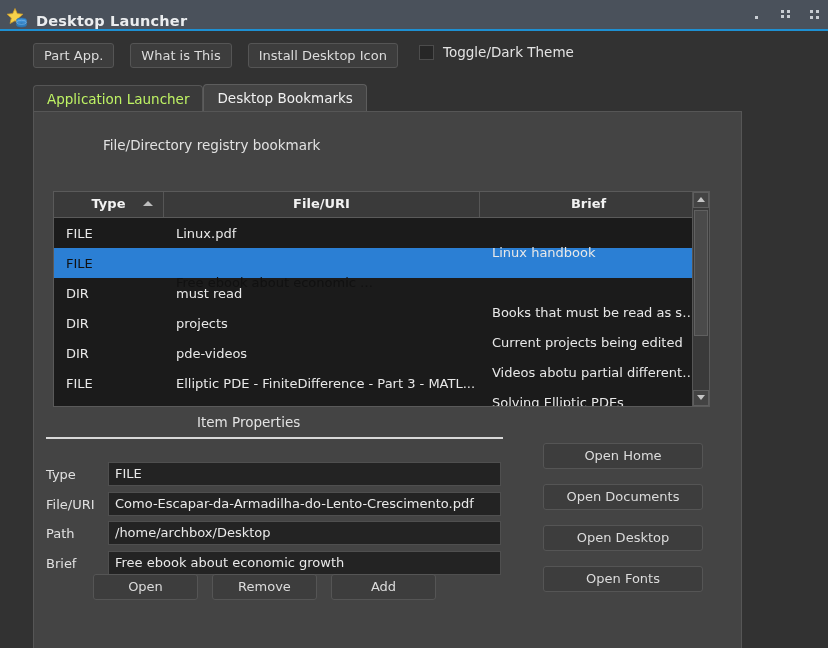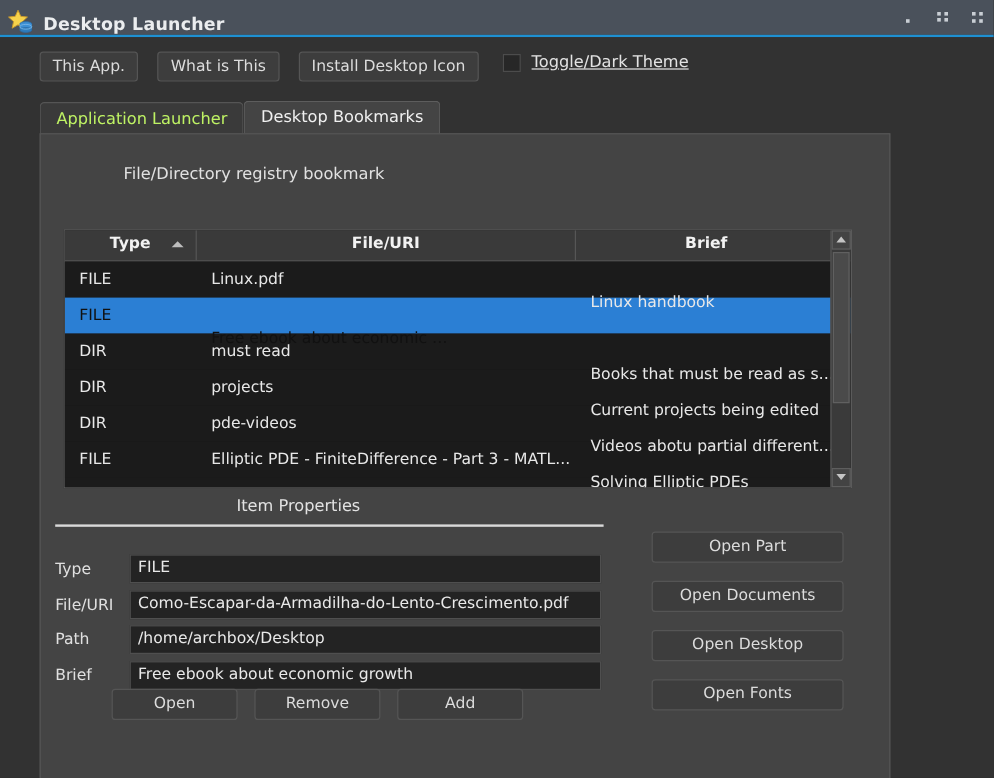--- a/index.html
+++ b/index.html
@@ -124,21 +124,20 @@
     text-align: center;
   }
   .toolbar .btn { margin-right: 16px; }
 
   .checkrow {
     position: absolute;
     left: 419px;
     top: 13px;
     display: flex;
     align-items: center;
-    text-decoration: underline;
   }
   .checkbox {
     width: 15px;
     height: 15px;
     background: #272727;
     border: 1px solid #4c4c4c;
     box-sizing: border-box;
     margin-right: 9px;
   }
   .checkrow .lbl {
@@ -417,21 +416,21 @@
           <i class="d3"></i>
           <i class="d4"></i>
         </div>
     </div>
   </div>
   <div class="titlebar-accent"></div>
 
   <div class="content">
 
     <div class="toolbar">
-      <div class="btn">This App.</div>
+      <div class="btn">Part App.</div>
       <div class="btn">What is This</div>
       <div class="btn">Install Desktop Icon</div>
     </div>
 
     <div class="checkrow">
       <div class="checkbox"></div>
       <div class="lbl">Toggle/Dark Theme</div>
     </div>
 
     <div class="tabbar">
@@ -515,21 +514,21 @@
         <div class="finput">Free ebook about economic growth</div>
       </div>
 
       <div class="actions">
         <div class="btn">Open</div>
         <div class="btn">Remove</div>
         <div class="btn">Add</div>
       </div>
 
       <div class="sidebtns">
-        <div class="btn">Open Part</div>
+        <div class="btn">Open Home</div>
         <div class="btn">Open Documents</div>
         <div class="btn">Open Desktop</div>
         <div class="btn">Open Fonts</div>
       </div>
 
     </div>
   </div>
 </div>
 
 </body></html>

